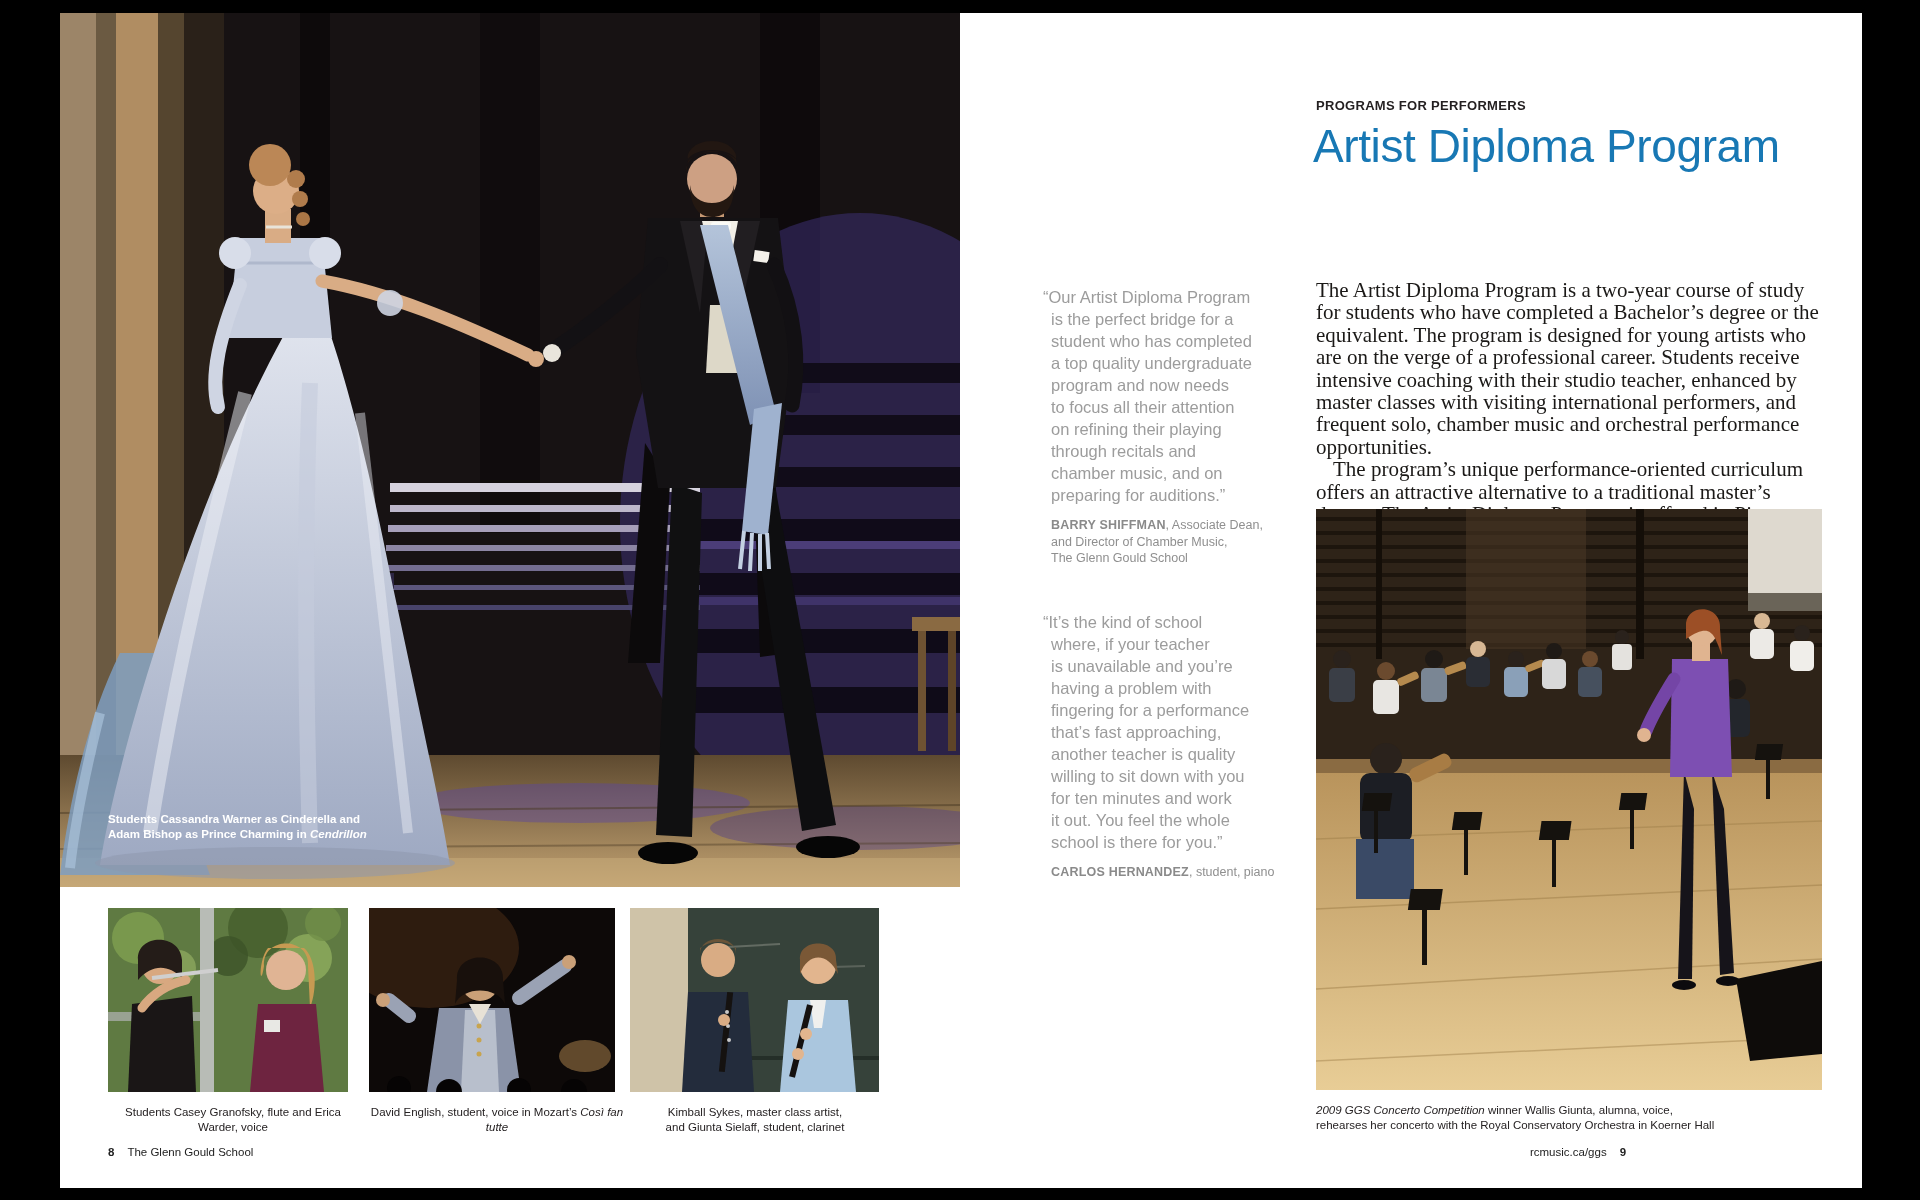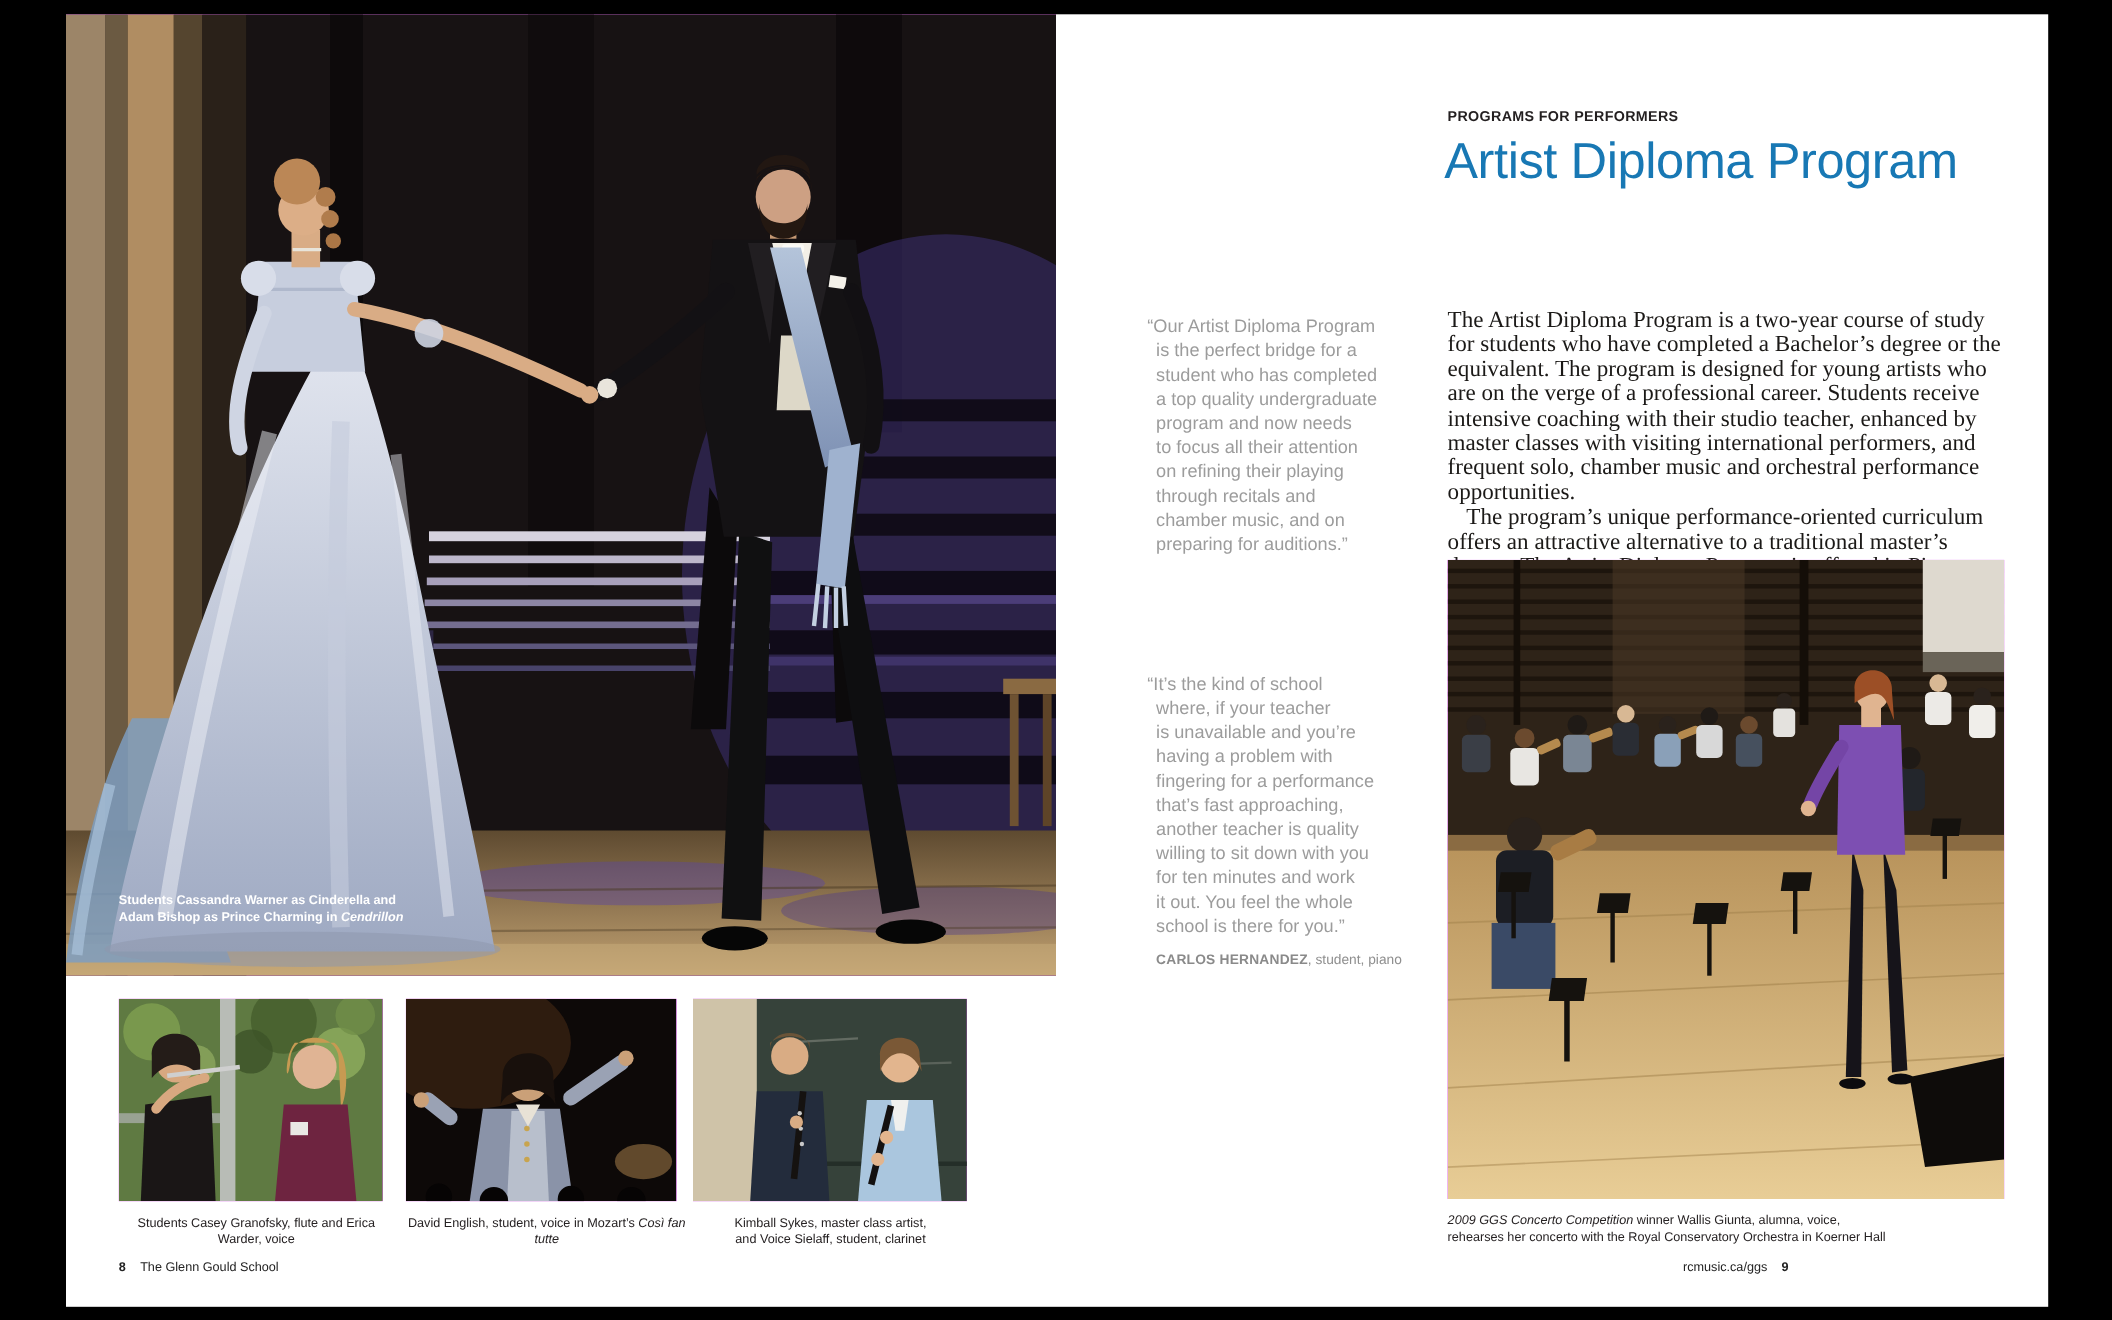--- a/index.html
+++ b/index.html
@@ -1,19 +1,19 @@
 <!DOCTYPE html>
 <html><head>
 <meta charset="utf-8">
 <style>
   html,body{margin:0;padding:0;background:#000;width:1920px;height:1200px;overflow:hidden;}
   *{box-sizing:border-box;}
   .stage{position:absolute;left:0;top:0;width:1920px;height:1200px;background:#000;font-family:"Liberation Sans",sans-serif;}
   .page{position:absolute;left:60px;top:13px;width:1802px;height:1175px;background:#ffffff;}
-  .photo{position:absolute;overflow:hidden;background:#d946ef;}
+  .photo{position:absolute;overflow:hidden;background:#4c1d95;}
   .photo svg{display:block;}
 
   
   .main-photo{left:0;top:0;width:900px;height:874px;}
   .main-caption{position:absolute;left:48px;top:799px;width:280px;color:#ffffff;
     font-size:11.5px;line-height:15px;font-weight:bold;}
   .thumb{top:895px;height:184px;}
   .thumb1{left:48px;width:240px;}
   .thumb2{left:309px;width:246px;}
   .thumb3{left:570px;width:249px;}
@@ -259,38 +259,43 @@
         <circle cx="176" cy="126" r="6" fill="#e2b58e"></circle>
         <circle cx="168" cy="146" r="6" fill="#e2b58e"></circle>
       </g>
     </svg>
   </div>
 
   <div class="thumb-caption tc1">Students Casey Granofsky, flute and Erica Warder, voice</div>
   <div class="thumb-caption tc2"><span>David English, student, voice in Mozart’s </span><span class="it">Così fan tutte</span></div>
   <div class="thumb-caption tc3">
     <div>Kimball Sykes, master class artist,</div>
-    <div>and Voice Sielaff, student, clarinet</div>
+    <div>and Giunta Sielaff, student, clarinet</div>
   </div>
 
   <div class="footer footer-left"><span class="pgnum">8</span><span class="footer-gap"></span><span>The Glenn Gould School</span></div>
 
   <div class="eyebrow">PROGRAMS FOR PERFORMERS</div>
   <div class="title">Artist Diploma Program</div>
 
   <div class="quote q1">“Our Artist Diploma Program
 is the perfect bridge for a
 student who has completed
 a top quality undergraduate
 program and now needs
 to focus all their attention
 on refining their playing
 through recitals and
 chamber music, and on
 preparing for auditions.”</div>
+  <div class="attr a1">
+    <div><b>BARRY SHIFFMAN</b><span>, Associate Dean,</span></div>
+    <div class="pre">and Director of Chamber Music,
+The Glenn Gould School</div>
+  </div>
 
   <div class="quote q2">“It’s the kind of school
 where, if your teacher
 is unavailable and you’re
 having a problem with
 fingering for a performance
 that’s fast approaching,
 another teacher is quality
 willing to sit down with you
 for ten minutes and work

